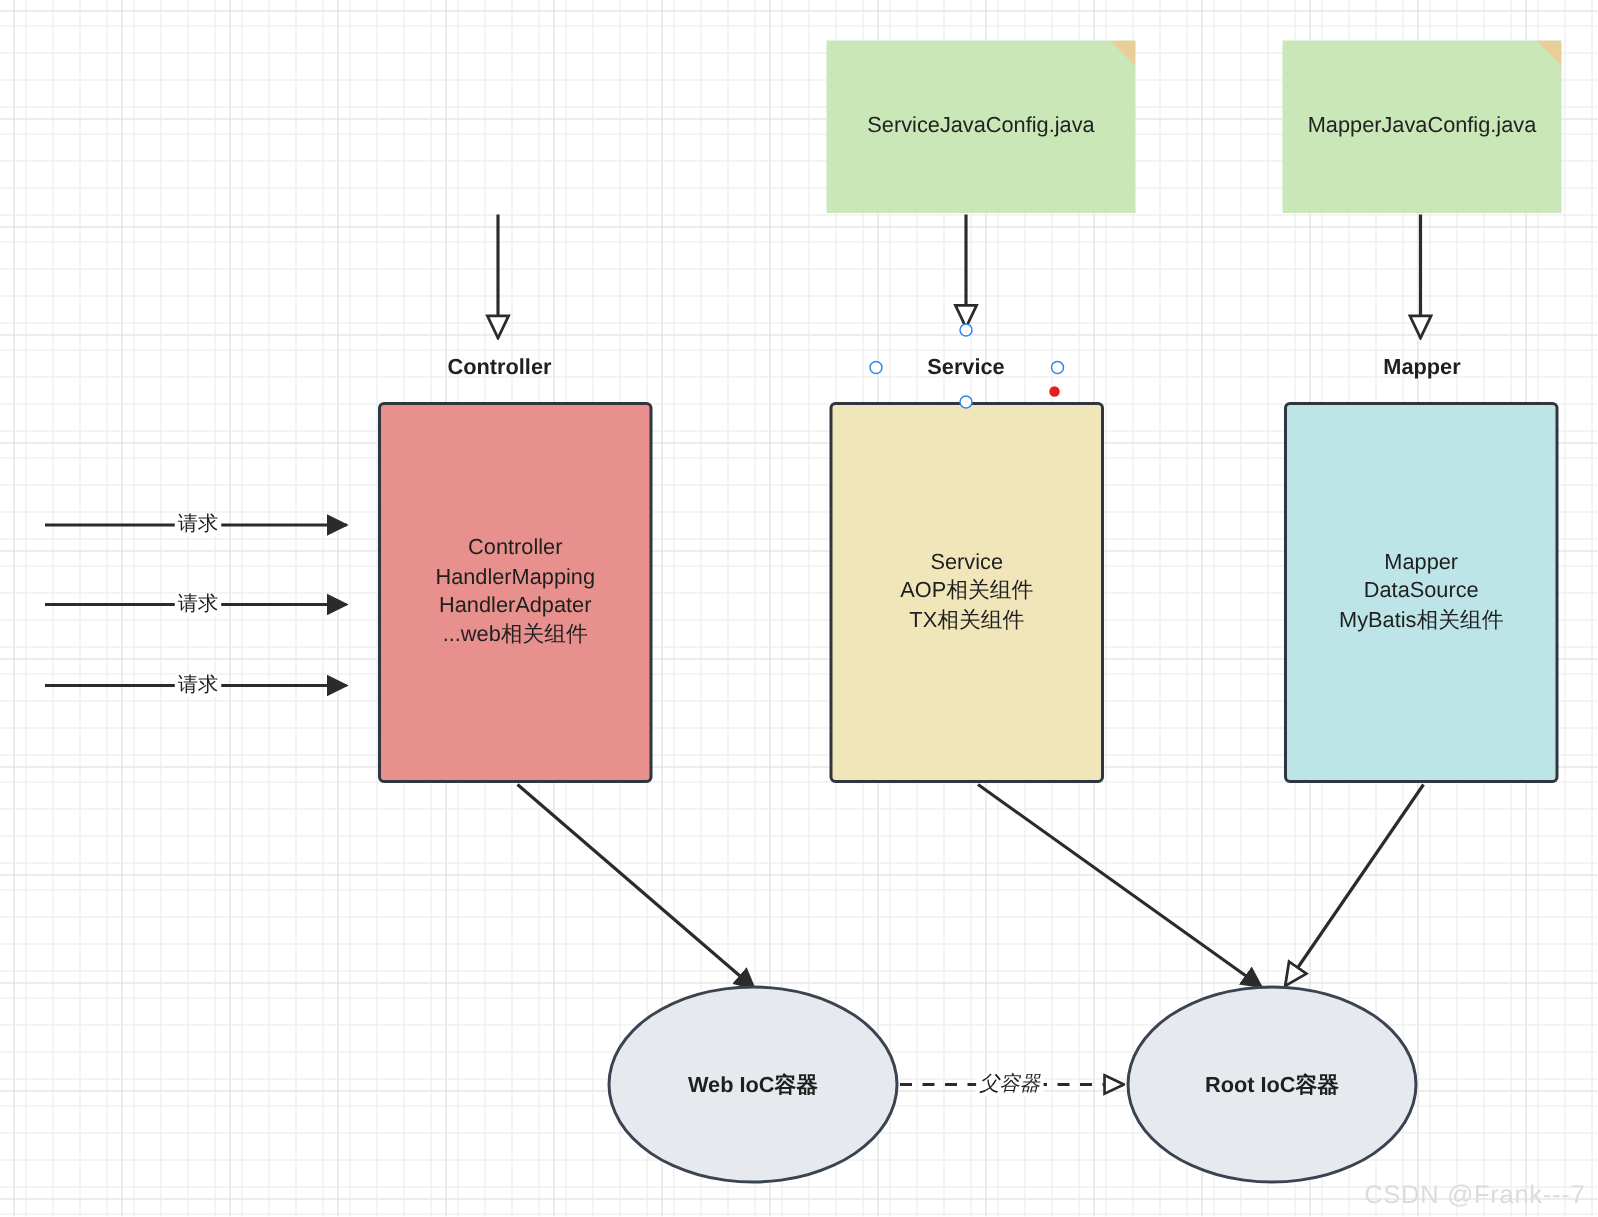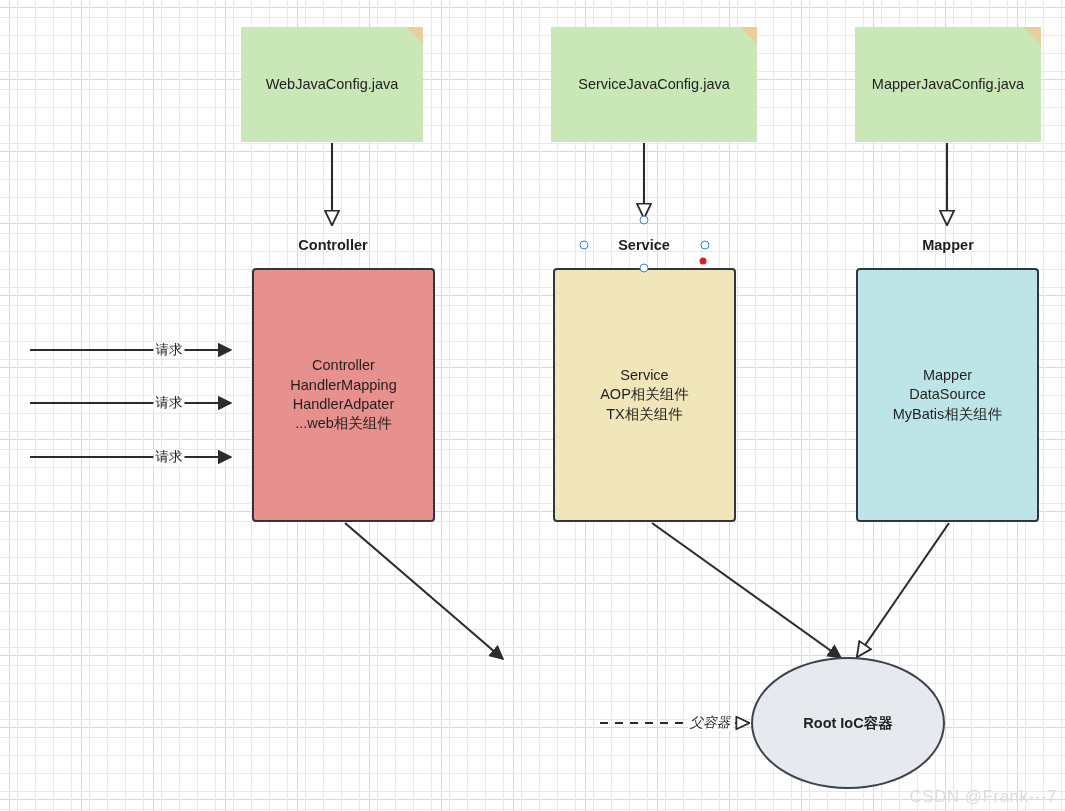--- a/index.html
+++ b/index.html
@@ -96,21 +96,20 @@
   }
   .edge-label {
     position: absolute;
     font-size: 13.5px;
     color: #1f1f1f;
     background: #ffffff;
     padding: 0 2px;
     white-space: nowrap;
     transform: translate(-50%, -50%);
     line-height: 1.1;
-    margin-left: 37px;
   }
   .handle {
     position: absolute;
     width: 9px;
     height: 9px;
     box-sizing: border-box;
     border-radius: 50%;
     transform: translate(-50%, -50%);
   }
   .handle.blue {
@@ -165,24 +164,20 @@
     <line x1="644" y1="143" x2="644" y2="218" stroke="#2b2b2b" stroke-width="2.1" marker-end="url(#open-arrow)"></line>
     <line x1="947" y1="143" x2="947" y2="225" stroke="#2b2b2b" stroke-width="2.1" marker-end="url(#open-arrow)"></line>
 
     <line x1="345" y1="523" x2="503" y2="659" stroke="#2b2b2b" stroke-width="2.1" marker-end="url(#filled-arrow)"></line>
     <line x1="652" y1="523" x2="841" y2="658" stroke="#2b2b2b" stroke-width="2.1" marker-end="url(#filled-arrow)"></line>
     <line x1="949" y1="523" x2="857" y2="657" stroke="#2b2b2b" stroke-width="2.1" marker-end="url(#open-arrow)"></line>
 
     <line x1="600" y1="723" x2="749" y2="723" stroke="#2b2b2b" stroke-width="2.1" stroke-dasharray="8 7" marker-end="url(#open-arrow-small)"></line>
   </svg>
 
-  <div class="note" style="left:241px; top:27px; width:182px; height:115px;">
-    <span class="fold"></span>
-    <span class="note-label">WebJavaConfig.java</span>
-  </div>
 
   <div class="note" style="left:551px; top:27px; width:206px; height:115px;">
     <span class="fold"></span>
     <span class="note-label">ServiceJavaConfig.java</span>
   </div>
 
   <div class="note" style="left:855px; top:27px; width:186px; height:115px;">
     <span class="fold"></span>
     <span class="note-label">MapperJavaConfig.java</span>
   </div>
@@ -203,20 +198,23 @@
 AOP相关组件
 TX相关组件</span>
   </div>
 
   <div class="box" style="left:856px; top:268px; width:183px; height:254px; background:#bde5e8;">
     <span class="box-label">Mapper
 DataSource
 MyBatis相关组件</span>
   </div>
 
+  <div class="ellipse" style="left:405px; top:657px; width:194px; height:132px;">
+    <span class="ellipse-label">Web IoC容器</span>
+  </div>
 
   <div class="ellipse" style="left:751px; top:657px; width:194px; height:132px;">
     <span class="ellipse-label">Root IoC容器</span>
   </div>
 
   <div class="edge-label" style="left:132px; top:350px;">请求</div>
   <div class="edge-label" style="left:132px; top:403px;">请求</div>
   <div class="edge-label" style="left:132px; top:457px;">请求</div>
   <div class="edge-label" style="left:673px; top:723px;font-style:italic;">父容器</div>
 

